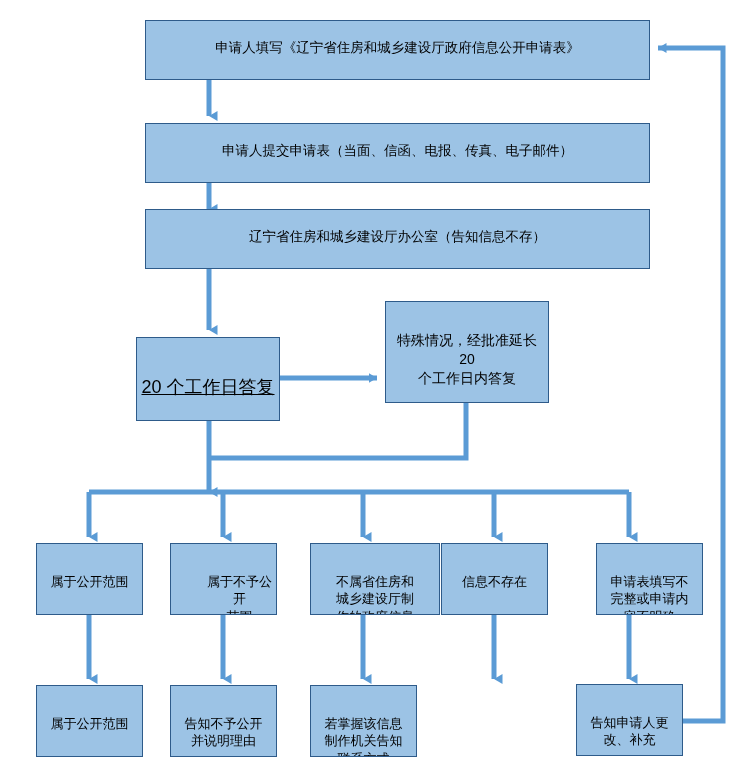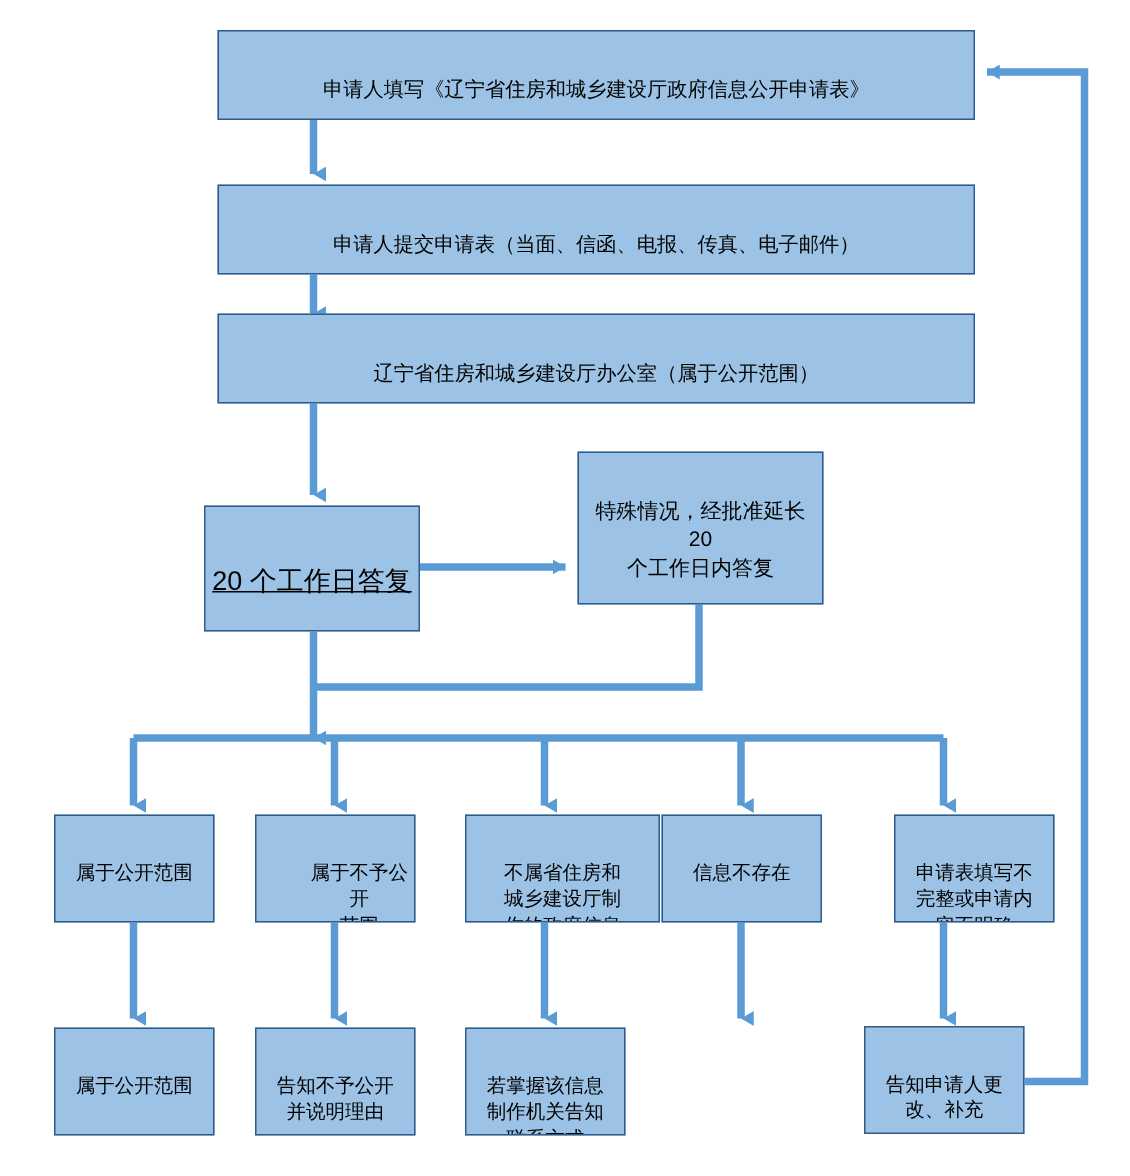--- a/index.html
+++ b/index.html
@@ -38,21 +38,21 @@
   }
   .node .label {
     display: block;
     width: 100%;
     padding: 0 4px;
     box-sizing: border-box;
   }
   
   .wide {
     font-size: 13.5px;
-    padding-top: 12px;
+    padding-top: 0;
   }
   
   .mid {
     font-size: 18px;
     padding-top: 13px;
     text-decoration: underline;
   }
   .mid-small {
     font-size: 14px;
     padding-top: 10px;
@@ -117,21 +117,21 @@
 
   <div class="node wide" style="left:145px; top:20px; width:505px; height:60px;">
     <span class="label">申请人填写《辽宁省住房和城乡建设厅政府信息公开申请表》</span>
   </div>
 
   <div class="node wide" style="left:145px; top:123px; width:505px; height:60px;">
     <span class="label">申请人提交申请表（当面、信函、电报、传真、电子邮件）</span>
   </div>
 
   <div class="node wide" style="left:145px; top:209px; width:505px; height:60px;">
-    <span class="label">辽宁省住房和城乡建设厅办公室（属于公开范围）</span>
+    <span class="label">辽宁省住房和城乡建设厅办公室（告知信息不存）</span>
   </div>
 
   <div class="node mid" style="left:136px; top:337px; width:144px; height:84px;">
     <span class="label">20 个工作日答复</span>
   </div>
 
   <div class="node mid-small" style="left:385px; top:301px; width:164px; height:102px;">
     <span class="label">特殊情况，经批准延长 20
 个工作日内答复</span>
   </div>

